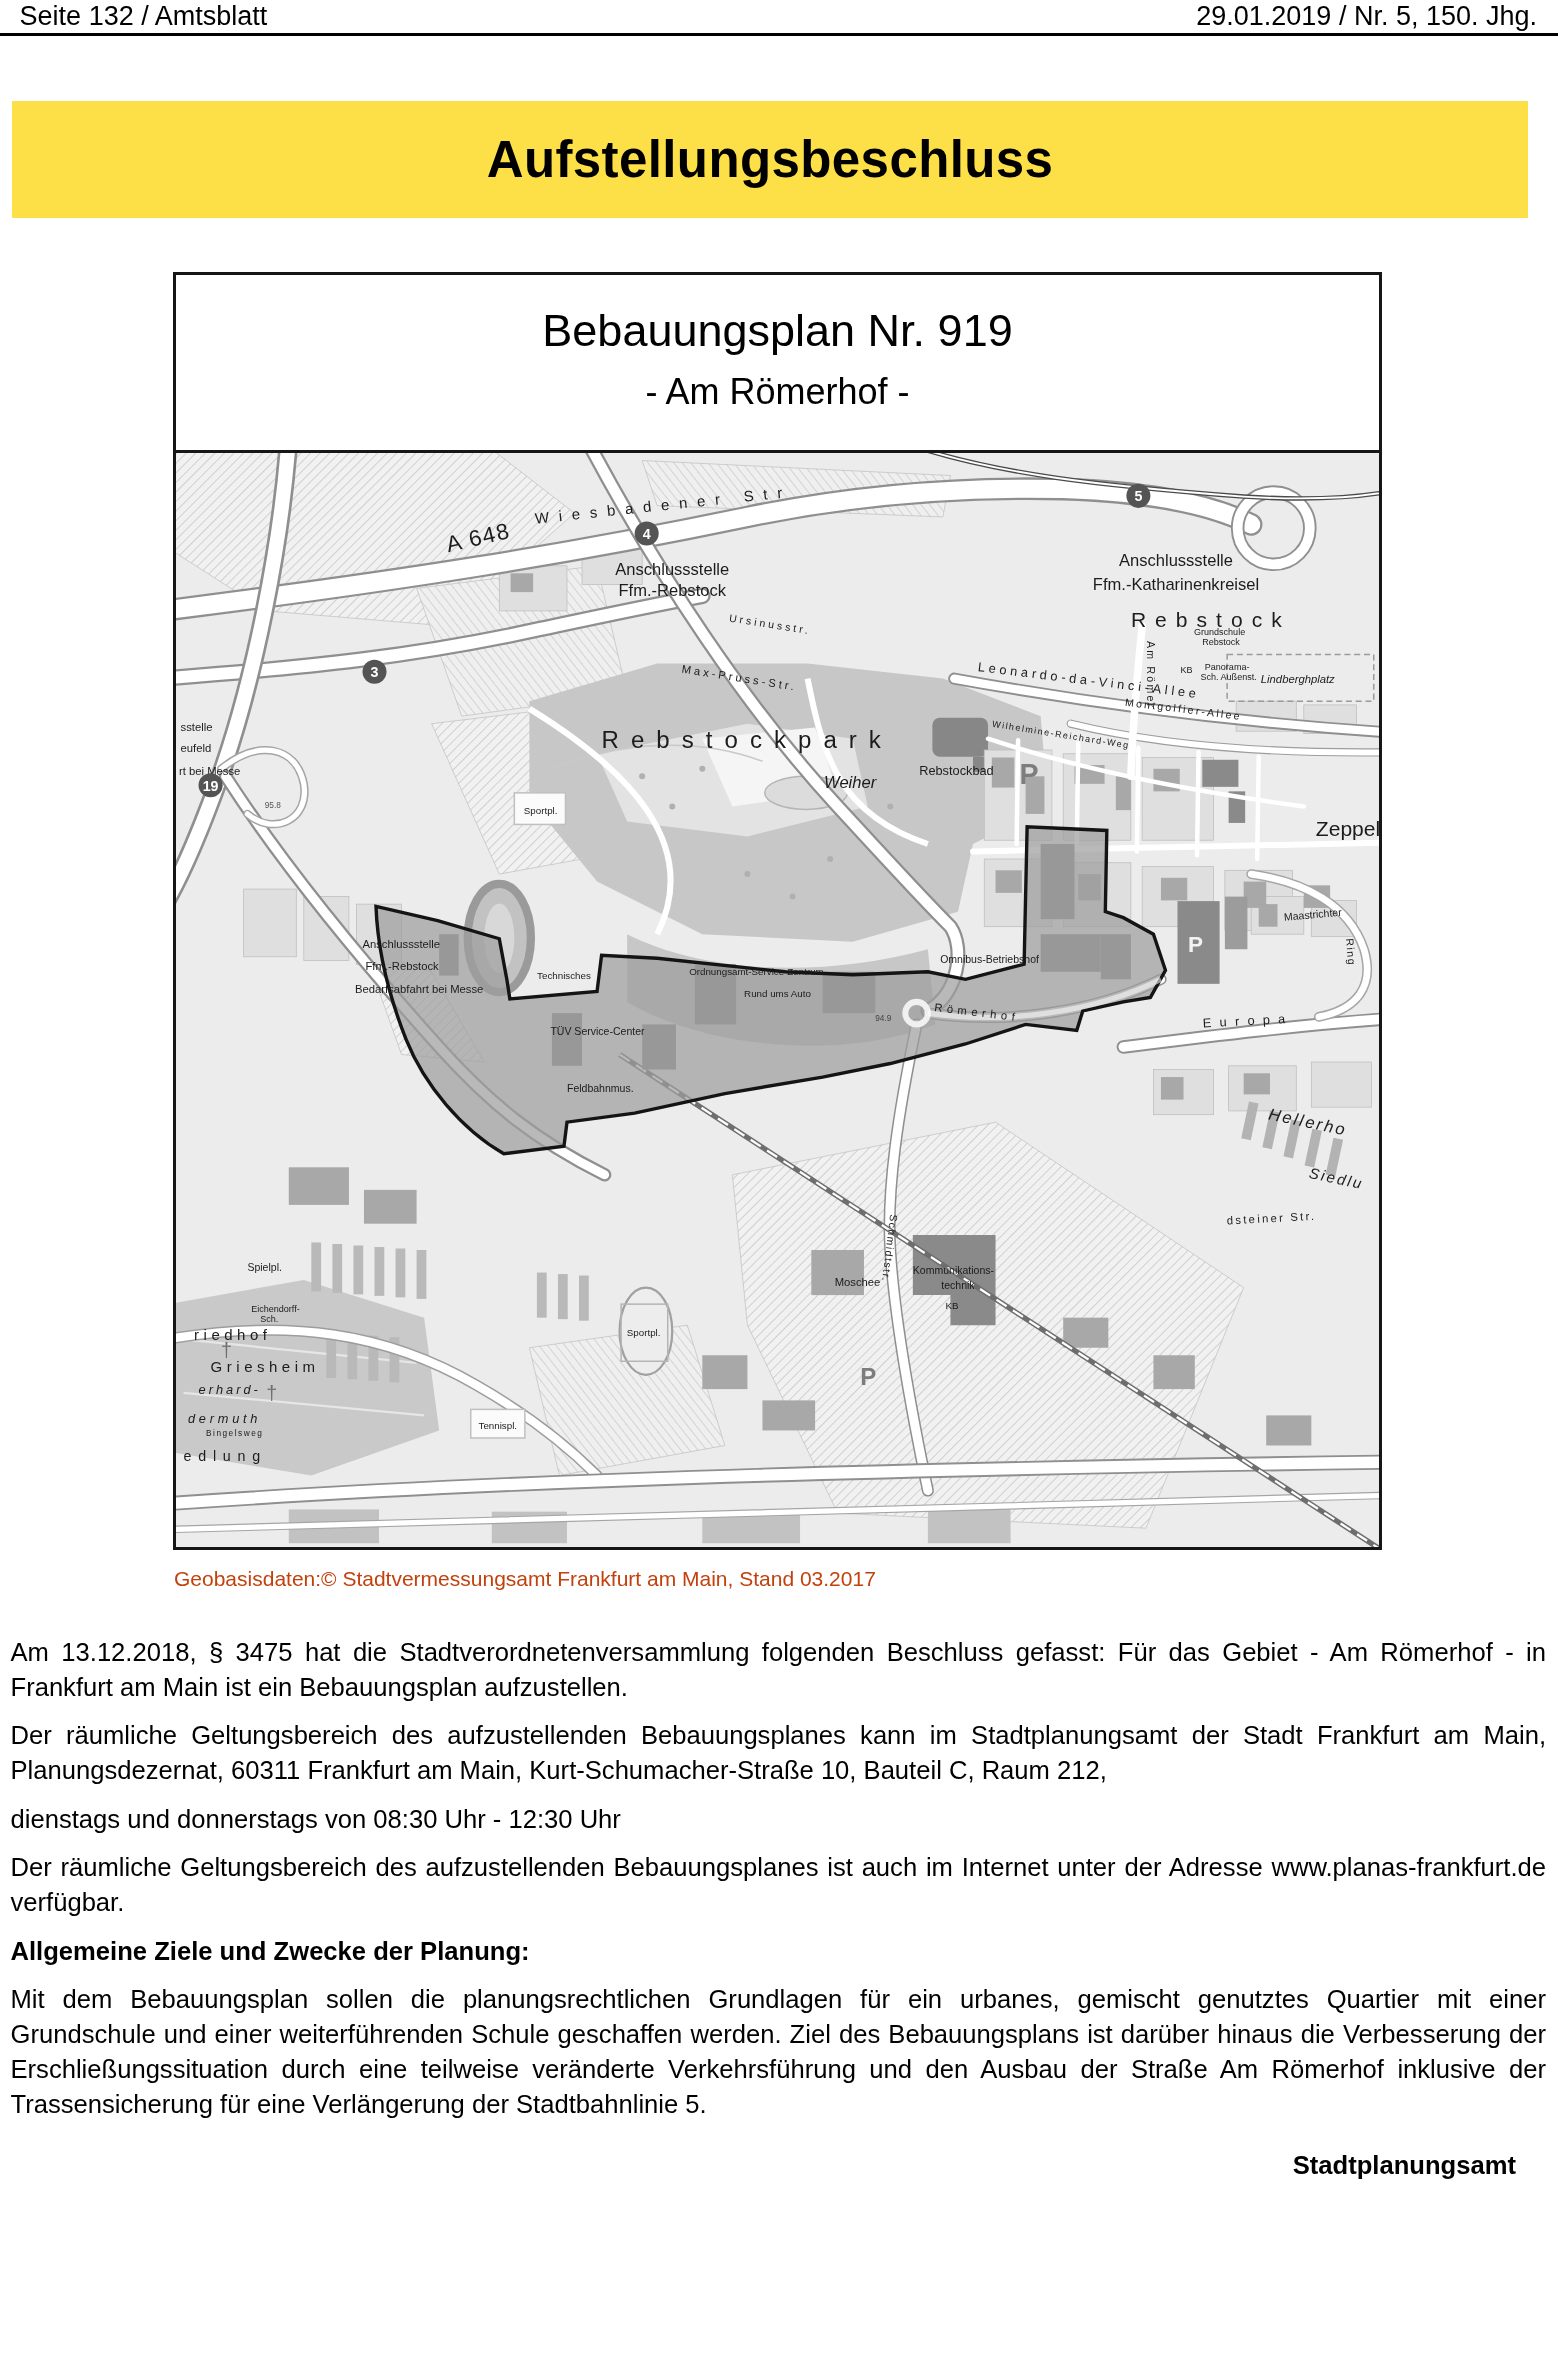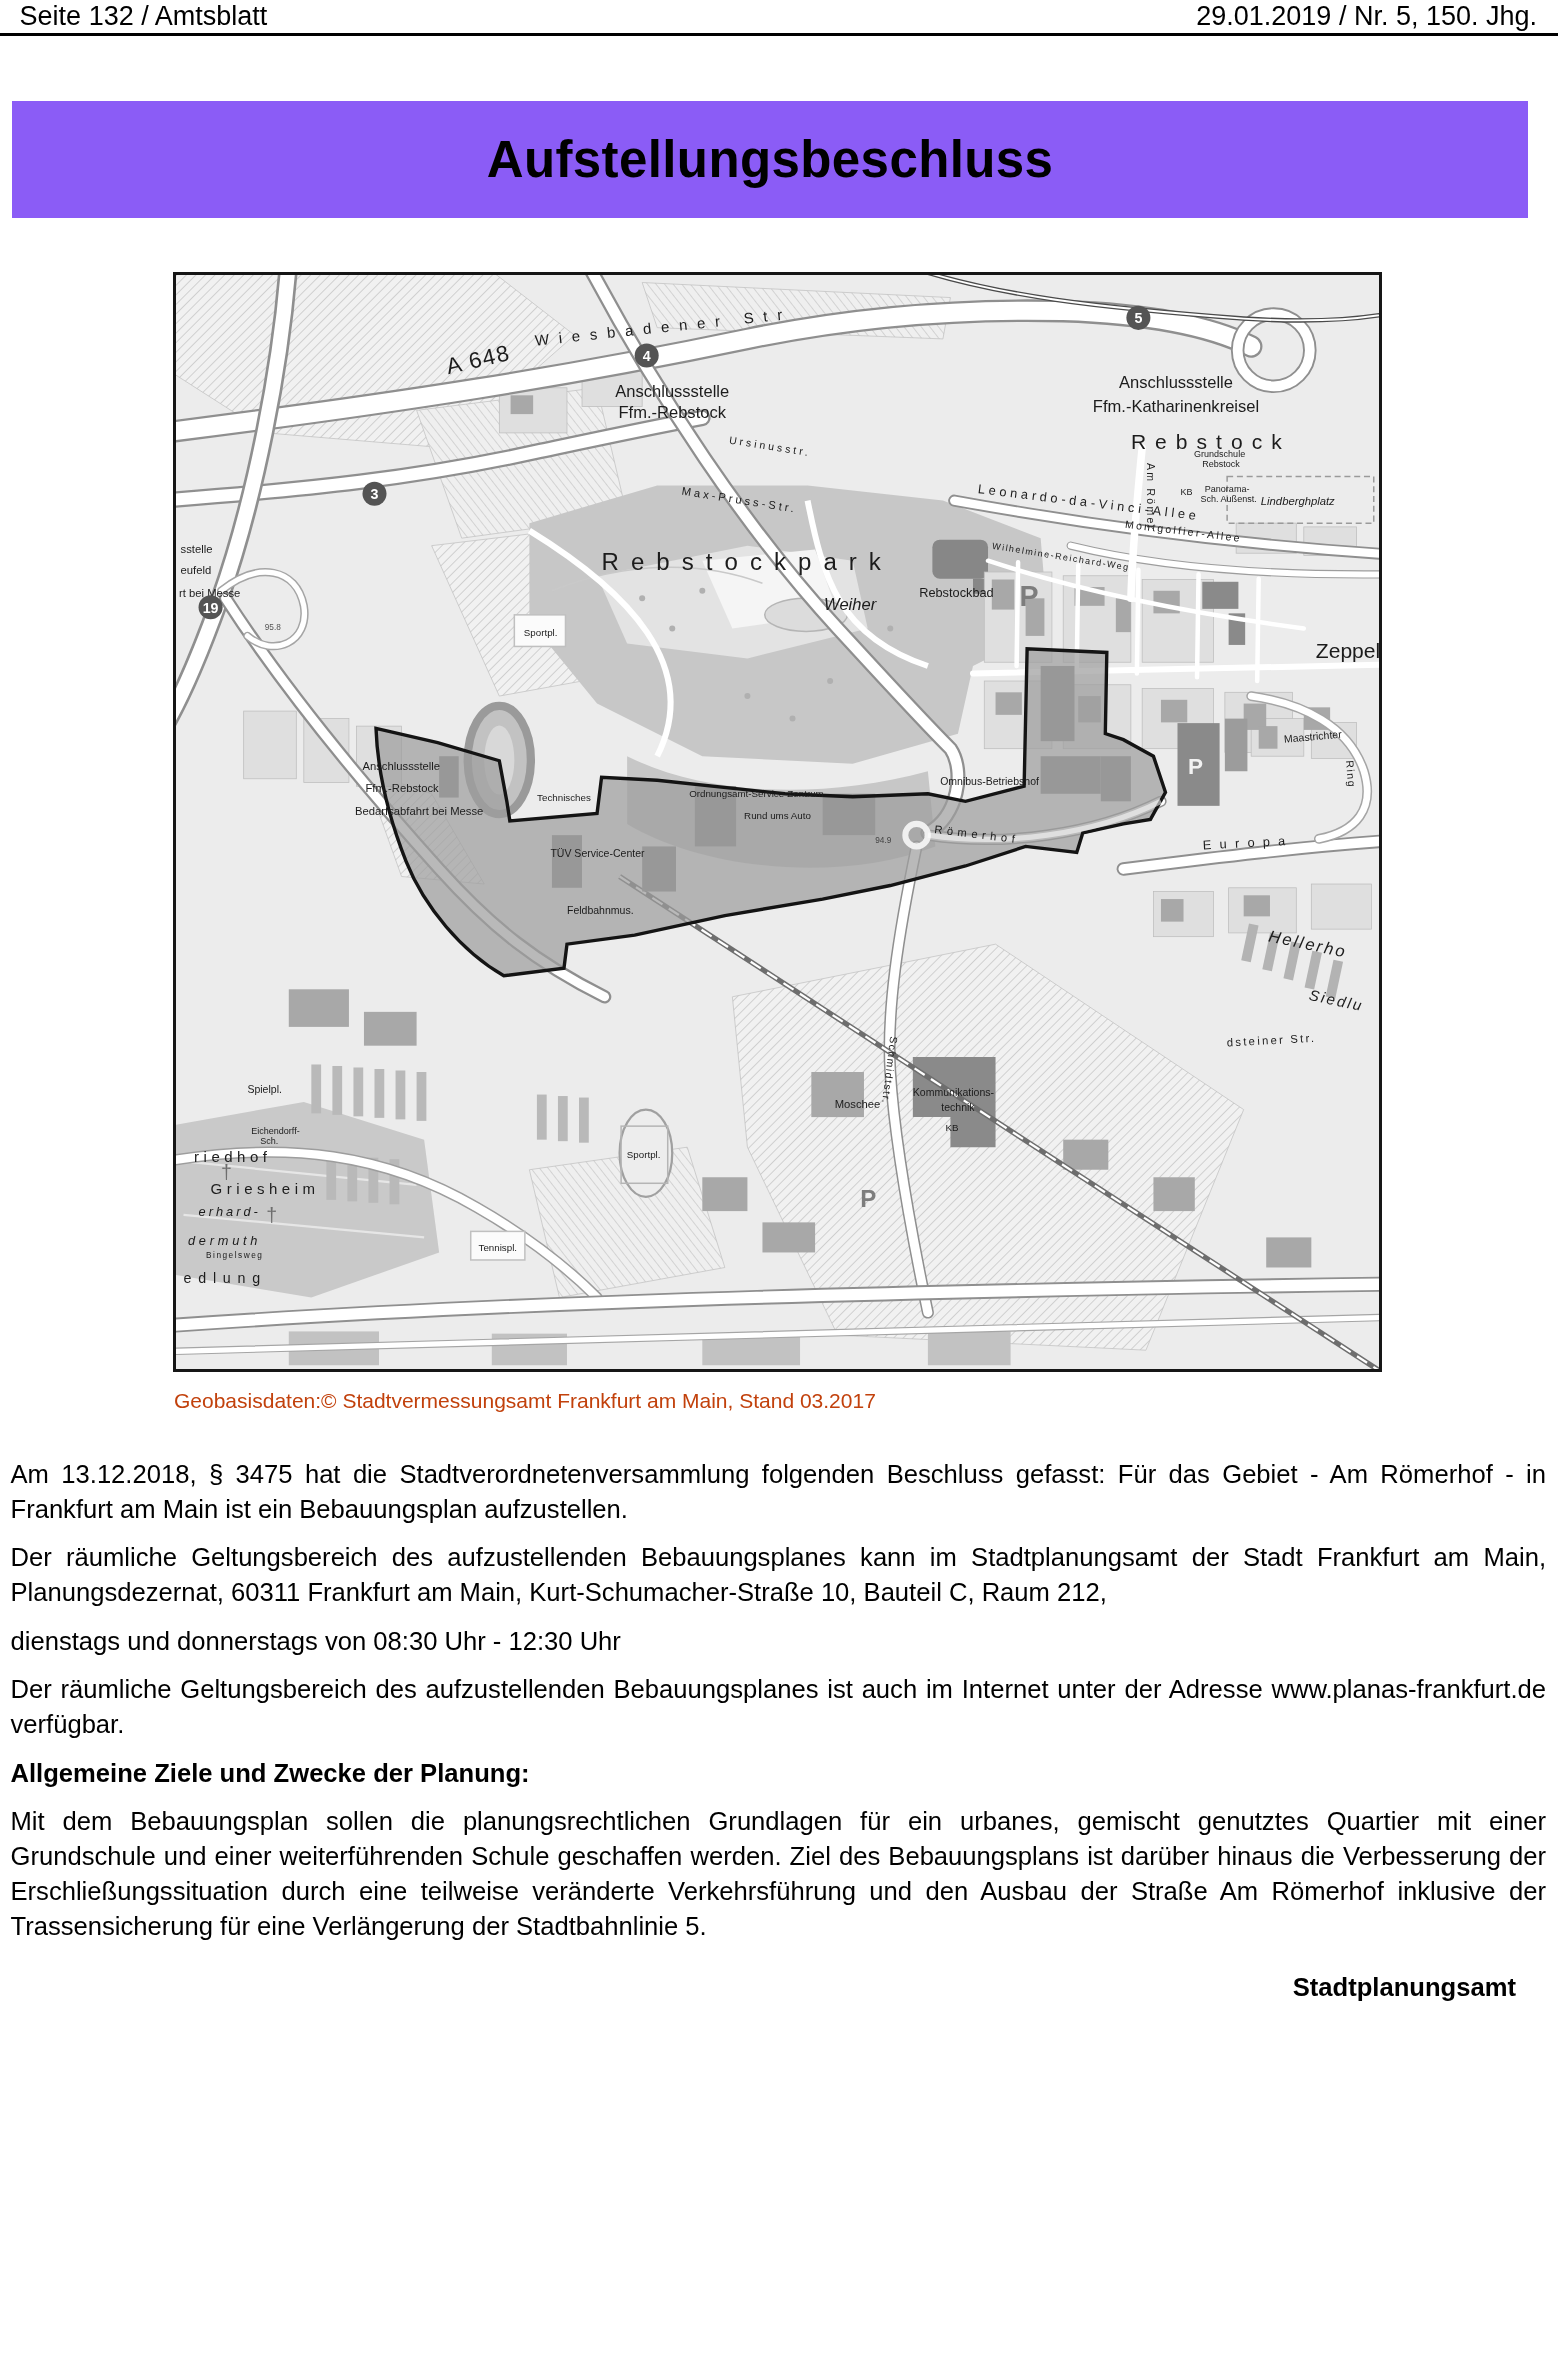--- a/index.html
+++ b/index.html
@@ -28,25 +28,29 @@
 </style>
 </head>
 <body>
 
 <div class="header">
   <span>Seite 132 / Amtsblatt</span>
   <span>29.01.2019 / Nr. 5, 150. Jhg.</span>
 </div>
 <div class="header-rule"></div>
 
-<div class="banner" style="background: #8b5cf6;">
+<div class="banner" style="background: #fde047;">
   <div class="banner-title">Aufstellungsbeschluss</div>
 </div>
 
 <div class="figure">
+  <div class="fig-title">
+    <div class="t1">Bebauungsplan Nr. 919</div>
+    <div class="t2">- Am Römerhof -</div>
+  </div>
   <div class="map-wrap">
     <svg width="1203" height="1094" viewBox="0 0 1600 1455">
       <defs>
         <pattern id="hb" width="9" height="9" patternUnits="userSpaceOnUse" patternTransform="rotate(45)">
           <rect width="9" height="9" fill="#f1f1f1"></rect>
           <line x1="0" y1="0" x2="0" y2="9" stroke="#adadad" stroke-width="1.3"></line>
         </pattern>
         <pattern id="hb2" width="9" height="9" patternUnits="userSpaceOnUse" patternTransform="rotate(-38)">
           <rect width="9" height="9" fill="#efefef"></rect>
           <line x1="0" y1="0" x2="0" y2="9" stroke="#b2b2b2" stroke-width="1.2"></line>

